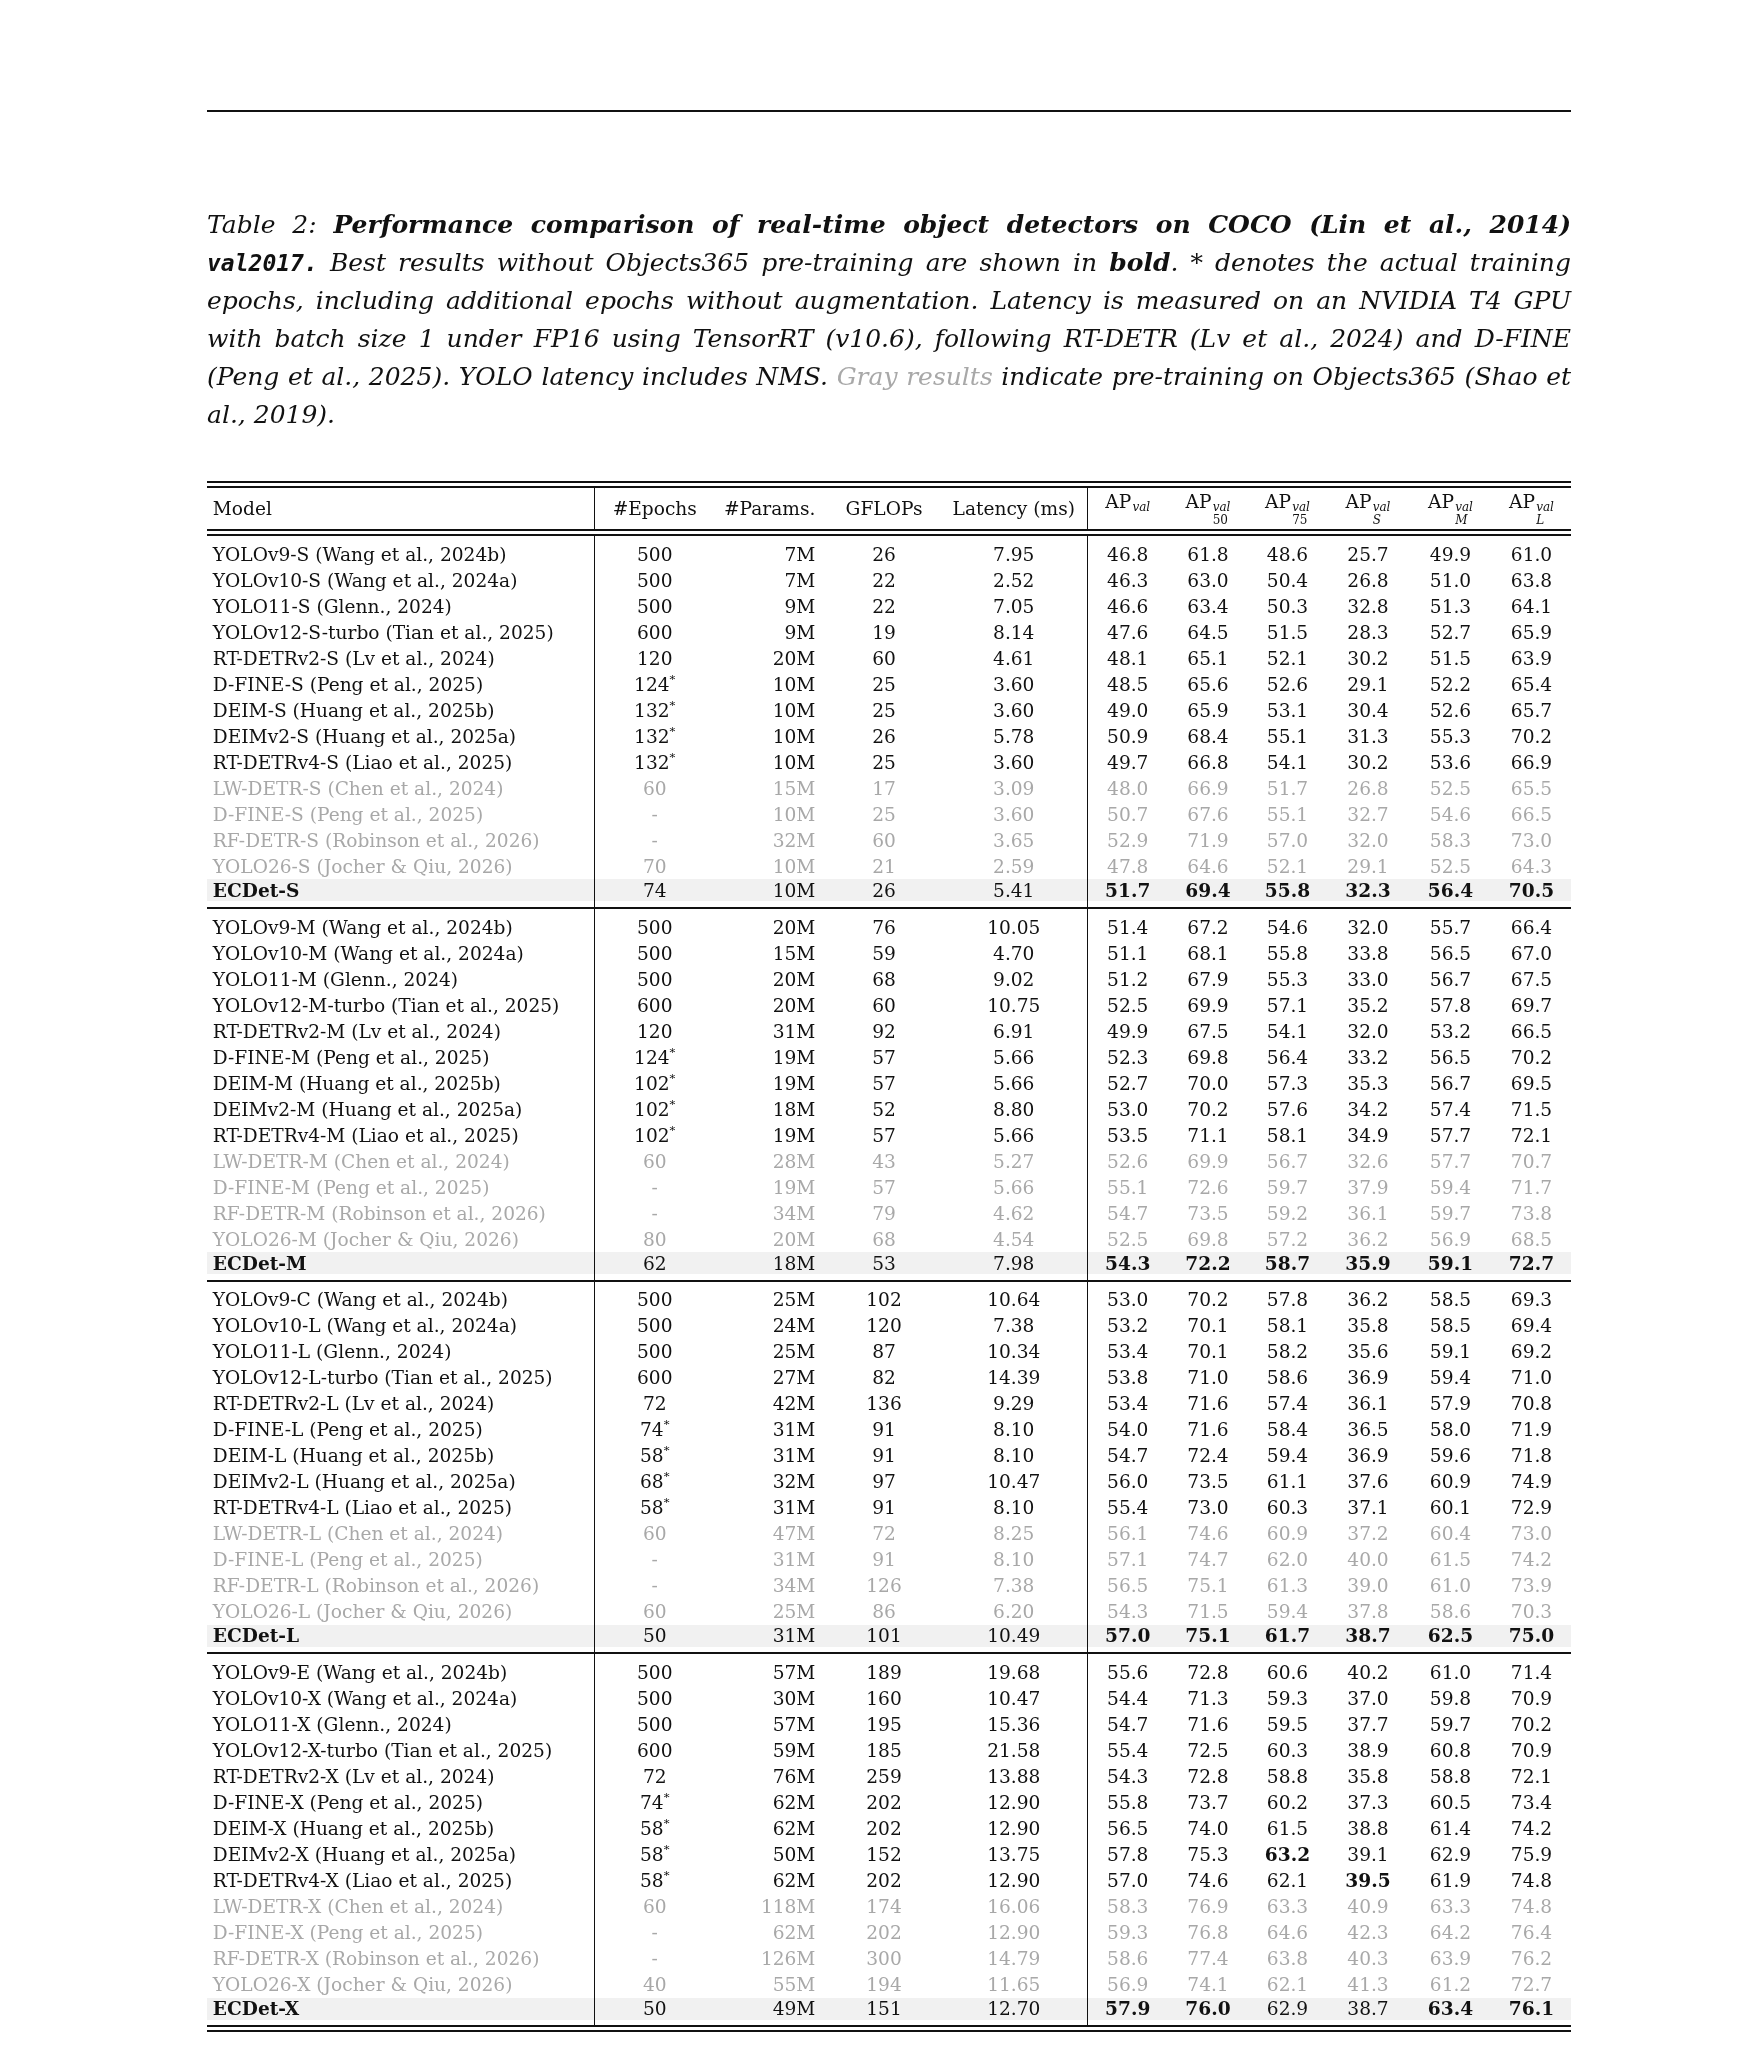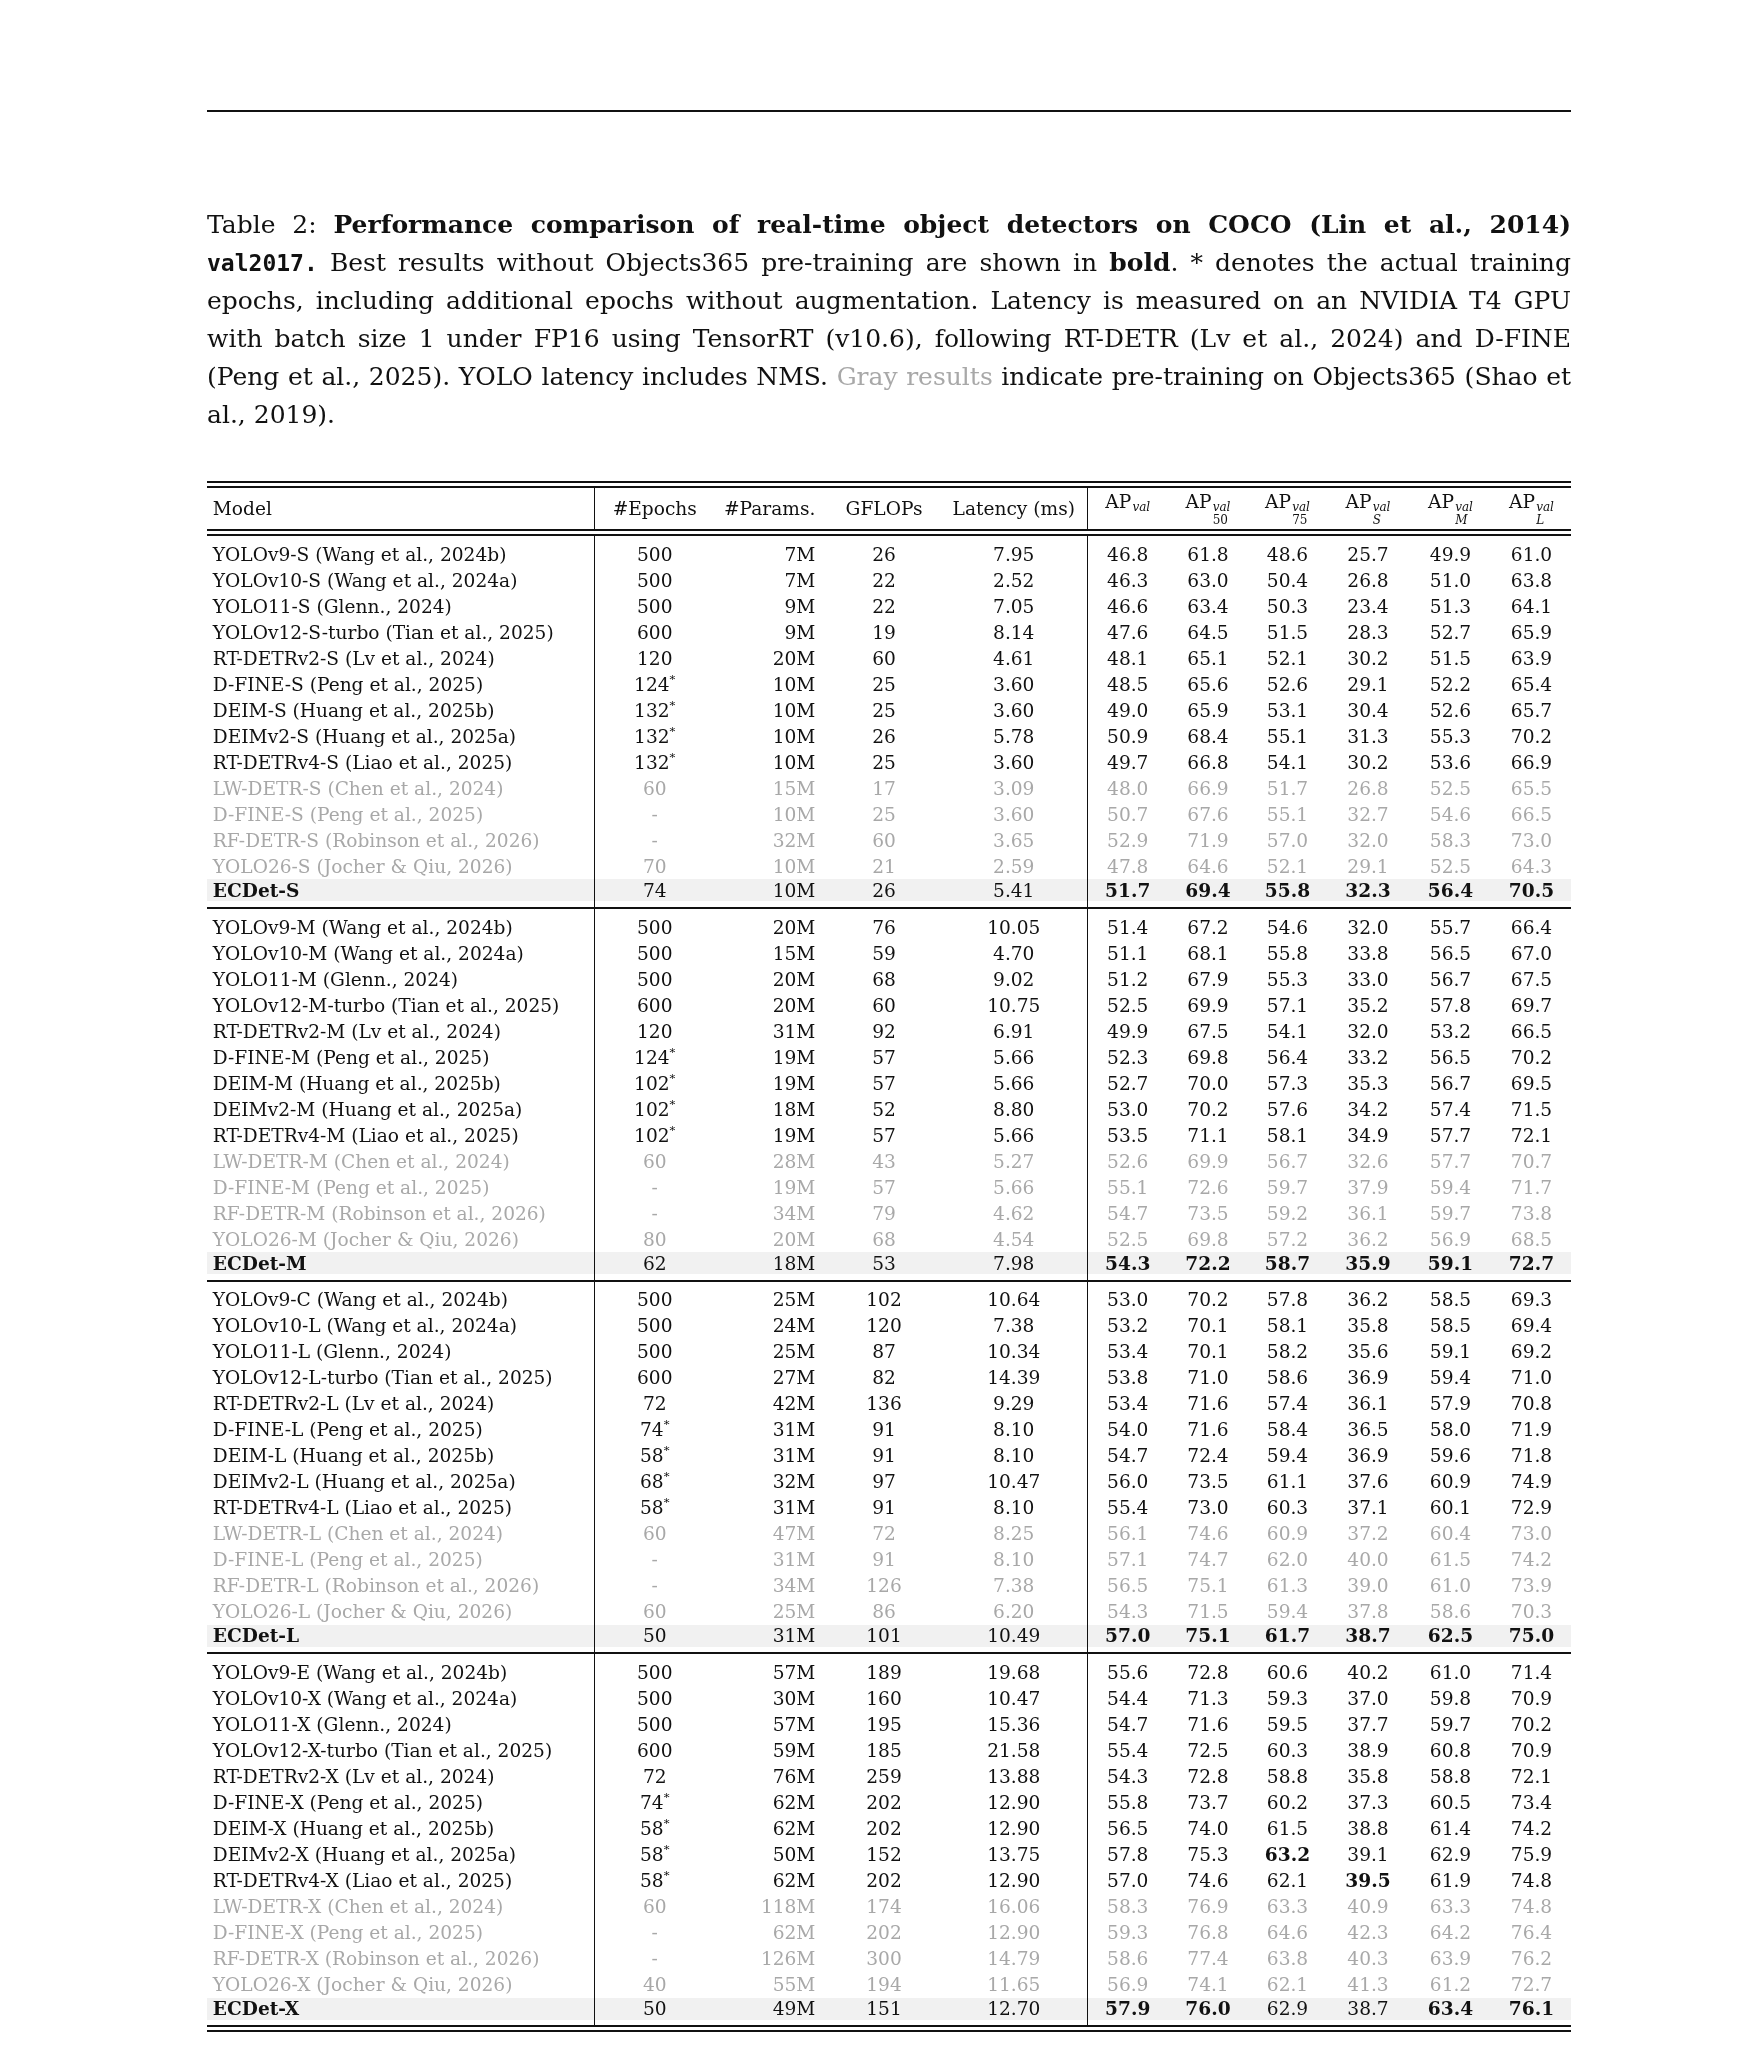--- a/index.html
+++ b/index.html
@@ -14,21 +14,21 @@
 
   .top-rule {
     position: absolute; left: 207px; top: 110px;
     width: 1364px; height: 1.7px; background: #111111;
   }
 
   .caption {
     position: absolute; left: 207px; top: 206px;
     width: 1364px;
     font-size: 25px; line-height: 38px;
-    text-align: justify; margin: 0;
+    text-align: justify; margin: 0; font-style: italic;
   }
   .caption b { font-weight: bold; }
   .caption .mono {
     font-family: "DejaVu Sans Mono", monospace;
     font-weight: bold; font-size: 23px;
   }
   .caption .grayc { color: #a8a8a8; }
 
   table.results {
     position: absolute; left: 207px; top: 481px;
@@ -166,21 +166,21 @@
         </tr>
         <tr class="row normal">
           <td class="c-model">YOLO11-S (Glenn., 2024)</td>
           <td class="c-epochs">500</td>
           <td class="c-params">9M</td>
           <td class="c-gflops">22</td>
           <td class="c-latency">7.05</td>
           <td class="c-ap">46.6</td>
           <td class="c-ap">63.4</td>
           <td class="c-ap">50.3</td>
-          <td class="c-ap">23.4</td>
+          <td class="c-ap">32.8</td>
           <td class="c-ap">51.3</td>
           <td class="c-ap">64.1</td>
         </tr>
         <tr class="row normal">
           <td class="c-model">YOLOv12-S-turbo (Tian et al., 2025)</td>
           <td class="c-epochs">600</td>
           <td class="c-params">9M</td>
           <td class="c-gflops">19</td>
           <td class="c-latency">8.14</td>
           <td class="c-ap">47.6</td>

